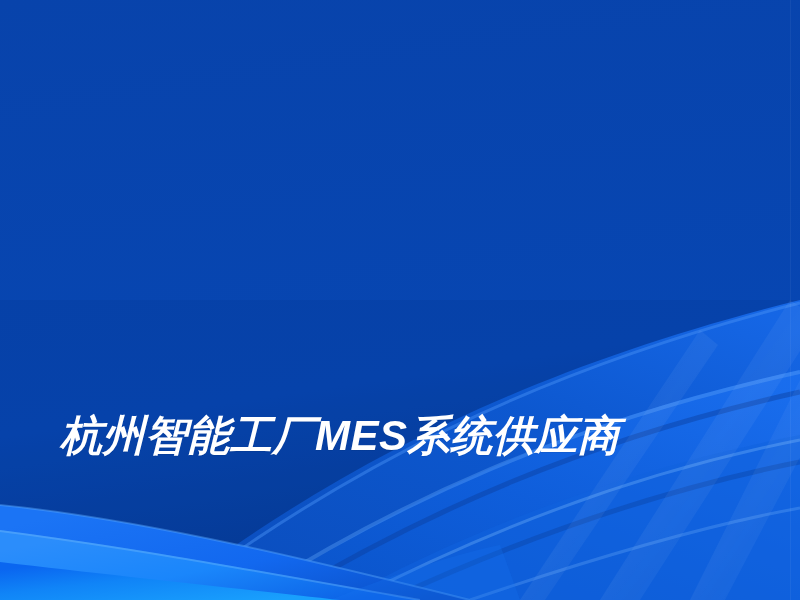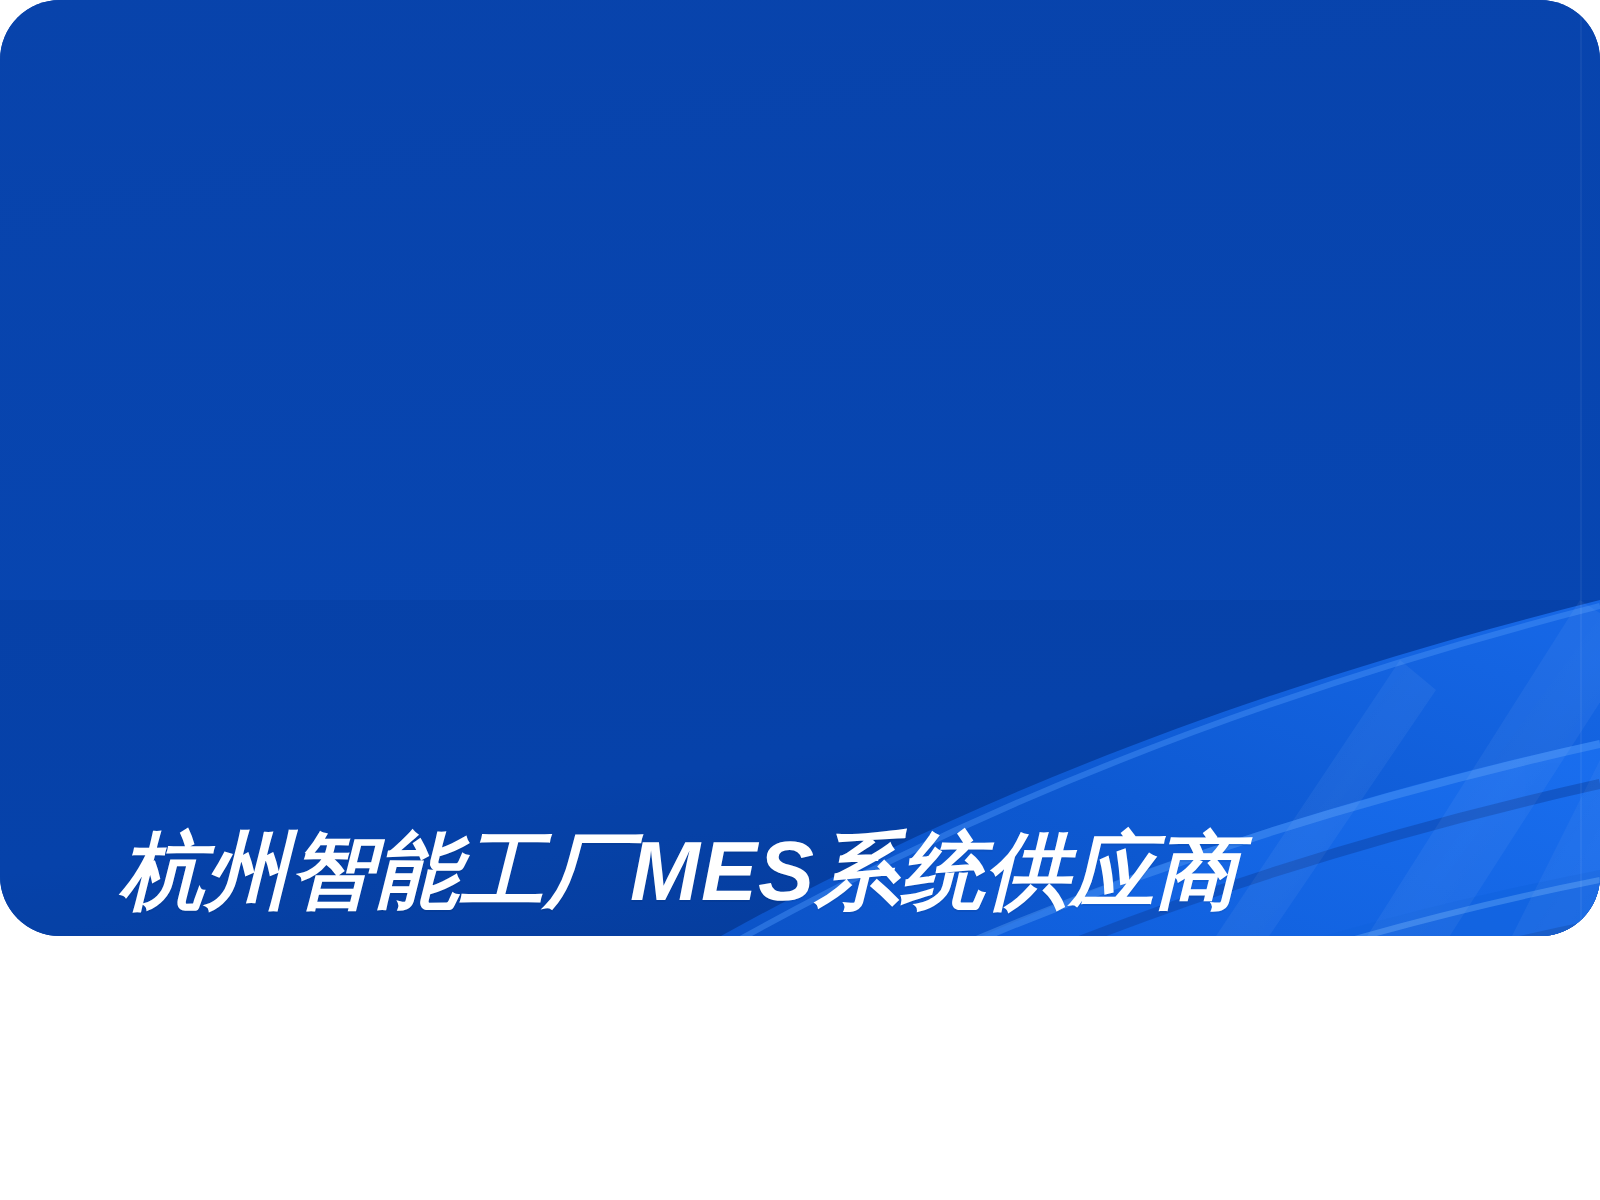--- a/index.html
+++ b/index.html
@@ -8,24 +8,23 @@
     padding: 0;
     background: #ffffff;
   }
   body {
     font-family: "Liberation Sans", "DejaVu Sans", sans-serif;
   }
 
   #banner {
     position: relative;
     width: 800px;
-    height: 468px;
+    height: 600px;
     overflow: hidden;
     background: #0843ab;
-    border-radius: 30px;
   }
 
   
   .bg-svg {
     position: absolute;
     inset: 0;
     width: 800px;
     height: 600px;
     display: block;
   }

